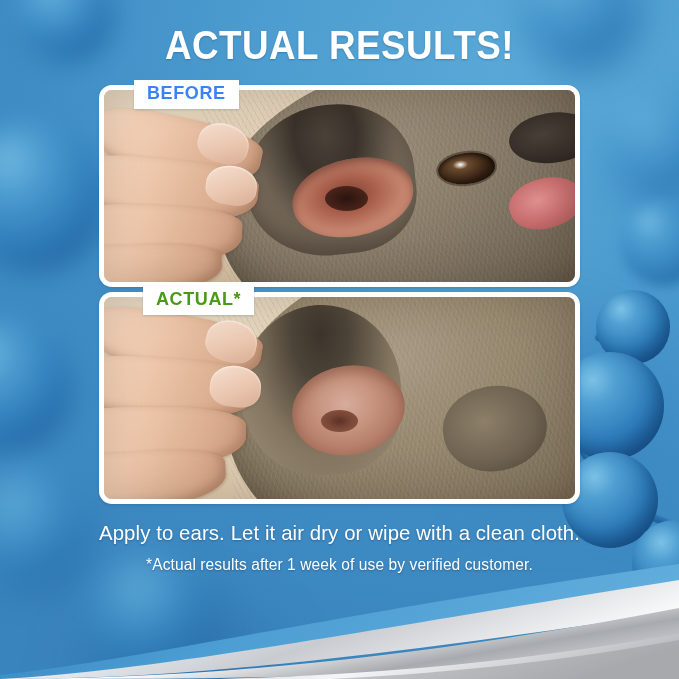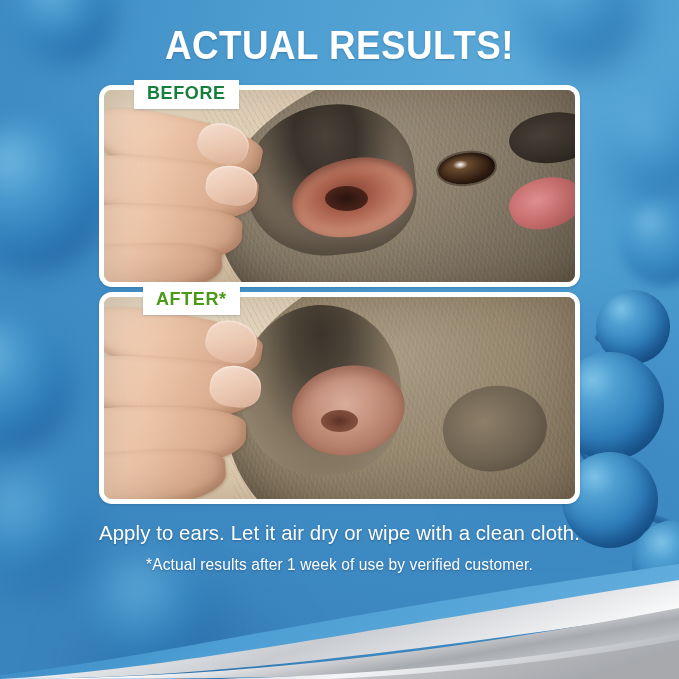--- a/index.html
+++ b/index.html
@@ -220,21 +220,21 @@
     position:absolute;
     background:#ffffff;
     padding:4px 13px 5px 13px;
     font-weight:bold;
     font-size:18px;
     letter-spacing:.6px;
     line-height:1.1;
     box-shadow:0 1px 2px rgba(30,70,110,.2);
     z-index:5;
   }
-  .tag.before-tag{left:134px;top:80px;color:#15803d;}
+  .tag.before-tag{left:134px;top:80px;color:#3b82f6;}
   .tag.after-tag{left:143px;top:286px;color:#4a9a18;}
 
   
   .caption{
     position:absolute;left:0;right:0;
     text-align:center;color:#ffffff;
     text-shadow:0 1px 2px rgba(20,62,105,.45);
   }
   .caption.line1{top:521px;font-size:21px;letter-spacing:.1px;transform:scaleX(.97);}
   .caption.line2{top:556px;font-size:16px;letter-spacing:.1px;transform:scaleX(.97);}
@@ -314,21 +314,21 @@
         <div class="finger f3"></div>
         <div class="finger f4"></div>
         <div class="nail n1"></div>
         <div class="nail n2"></div>
       </div>
       <div class="photo-vig"></div>
     </div>
   </div>
 
   <div class="tag before-tag">BEFORE</div>
-  <div class="tag after-tag">AFTER*</div>
+  <div class="tag after-tag">ACTUAL*</div>
 
   <div class="caption line1">Apply to ears. Let it air dry or wipe with a clean cloth.</div>
   <div class="caption line2">*Actual results after 1 week of use by verified customer.</div>
 
   <svg class="swoosh" viewBox="0 0 679 125" preserveAspectRatio="none">
     <defs>
       <linearGradient id="sil1" x1="0" y1="0" x2="1" y2="0.4">
         <stop offset="0" stop-color="#b9bcc1"></stop>
         <stop offset="0.35" stop-color="#eceef0"></stop>
         <stop offset="0.62" stop-color="#c8cbd0"></stop>

